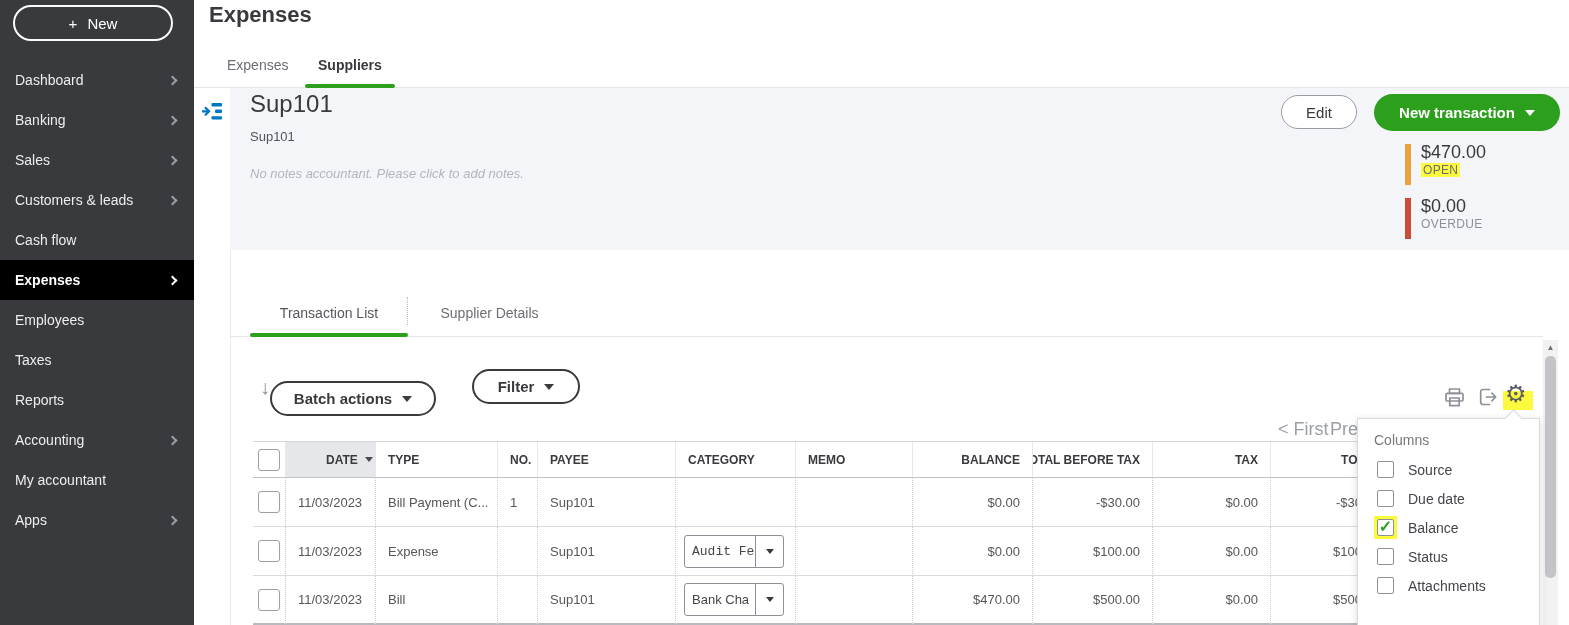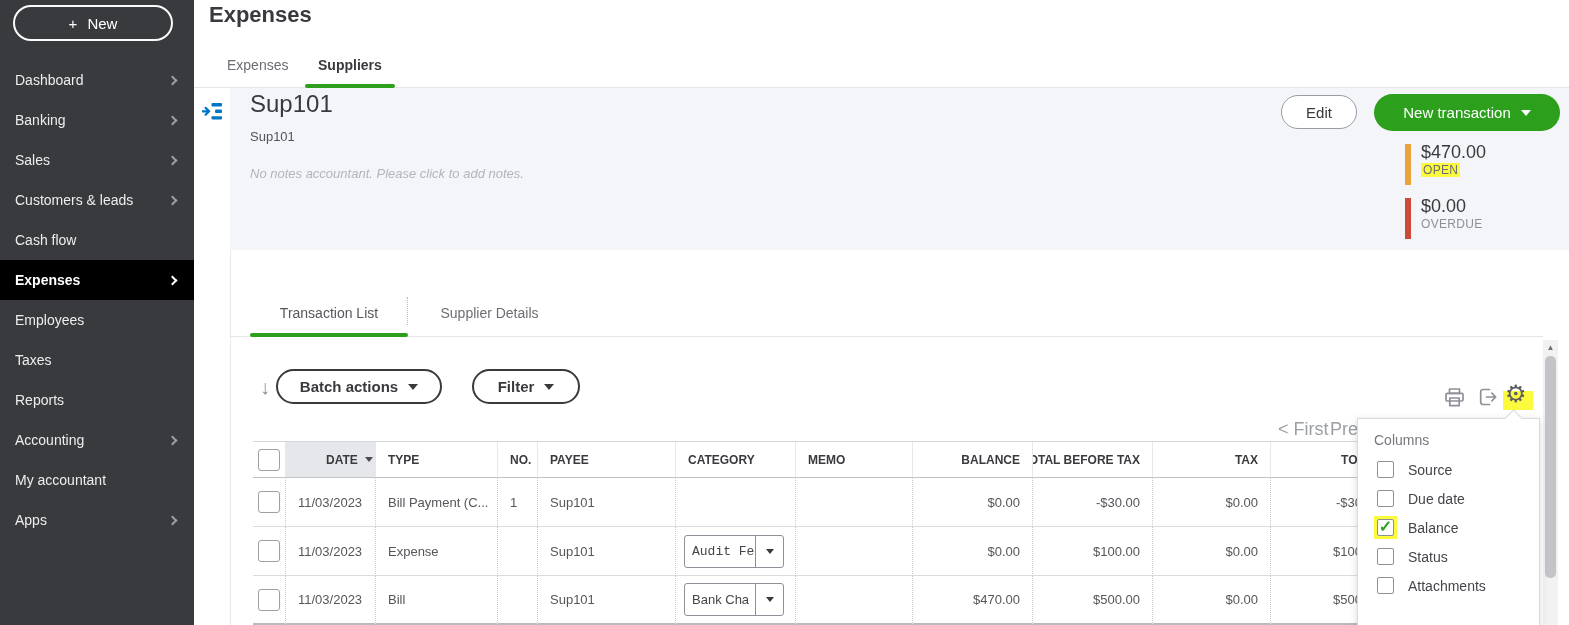--- a/index.html
+++ b/index.html
@@ -32,21 +32,21 @@
   .collapse-icon { position:absolute; left:202px; top:102px; cursor:pointer; }
   .band { position:absolute; left:230px; top:88px; width:1339px; height:162px; background:#f4f5f8; }
   .sup-name { position:absolute; left:250px; top:90px; font-size:24px; color:#393a3d; }
   .sup-company { position:absolute; left:250px; top:129px; font-size:13px; color:#53545a; }
   .sup-note { position:absolute; left:250px; top:166px; font-size:13px; font-style:italic; color:#b1b5bb; cursor:pointer; }
   .edit-btn { position:absolute; left:1281px; top:95px; width:76px; height:34px; background:#fff;
               border:1px solid #999da3; border-radius:17px; display:flex; align-items:center; justify-content:center;
               font-size:15px; color:#393a3d; cursor:pointer; }
   .newtx-btn { position:absolute; left:1374px; top:94px; width:186px; height:37px; background:#2ca01c;
                border:none; border-radius:19px; display:flex; align-items:center; justify-content:center; gap:10px;
-               font-size:15px; font-weight:400; color:#fff; cursor:pointer; }
+               font-size:15px; font-weight:700; color:#fff; cursor:pointer; }
   .caret { width:0; height:0; border-left:5px solid transparent; border-right:5px solid transparent; border-top:6px solid #393a3d; }
   .caret.white { border-top-color:#fff; }
   .amt-bar { position:absolute; width:6px; height:41px; }
   .amt-bar.open { left:1405px; top:144px; background:#e8a33c; }
   .amt-bar.overdue { left:1405px; top:198px; background:#cb4a38; }
   .amt { position:absolute; left:1421px; font-size:18px; color:#393a3d; }
   .amt.open { top:142px; } .amt.overdue { top:196px; }
   .amt-label { position:absolute; left:1421px; font-size:12px; letter-spacing:.3px; }
   .amt-label.open { top:163px; color:#6b6c72; background:#fbfa3c; padding:0 2px; }
   .amt-label.overdue { top:217px; color:#8d9096; }
@@ -59,21 +59,21 @@
   .dtab-sep { position:absolute; left:407px; top:297px; height:28px; width:0; border-left:1px dotted #b9bcc0; }
   .dtab-underline { position:absolute; left:250px; top:333px; width:158px; height:4px; background:#2ca01c; border-radius:2px; z-index:2; }
   .dtab-divider { position:absolute; left:230px; top:336px; width:1313px; height:1px; background:#e3e5e8; }
   .left-rule { position:absolute; left:230px; top:250px; width:1px; height:375px; background:#e7e9eb; }
 
   
   .sort-icon { position:absolute; left:260px; top:376px; font-size:20px; color:#8d9096; cursor:pointer; }
   .pill-btn { position:absolute; top:369px; height:35px; background:#fff; border:2px solid #393a3d; border-radius:18px;
               display:flex; align-items:center; justify-content:center; gap:10px; font-size:15px; font-weight:600;
               color:#393a3d; cursor:pointer; }
-  .pill-btn.batch { left:276px; width:166px; }
+  .pill-btn.batch { left:270px; width:166px;margin-top:12px; }
   .pill-btn.filter { left:472px; width:108px; }
   .tool-icon { position:absolute; cursor:pointer; }
   .gear-hl { position:absolute; left:1503px; top:391px; width:30px; height:19px; background:#fbfa3c; }
   .gear-icon { position:absolute; left:1505px; top:381px; font-size:24px; line-height:26px; color:#5d5e63; cursor:pointer; }
 
   
   .pg { position:absolute; top:419px; font-size:18px; color:#9b9ea4; cursor:pointer; z-index:1; }
   .pg.first { left:1278px; } .pg.prev { left:1330px; }
 
   

